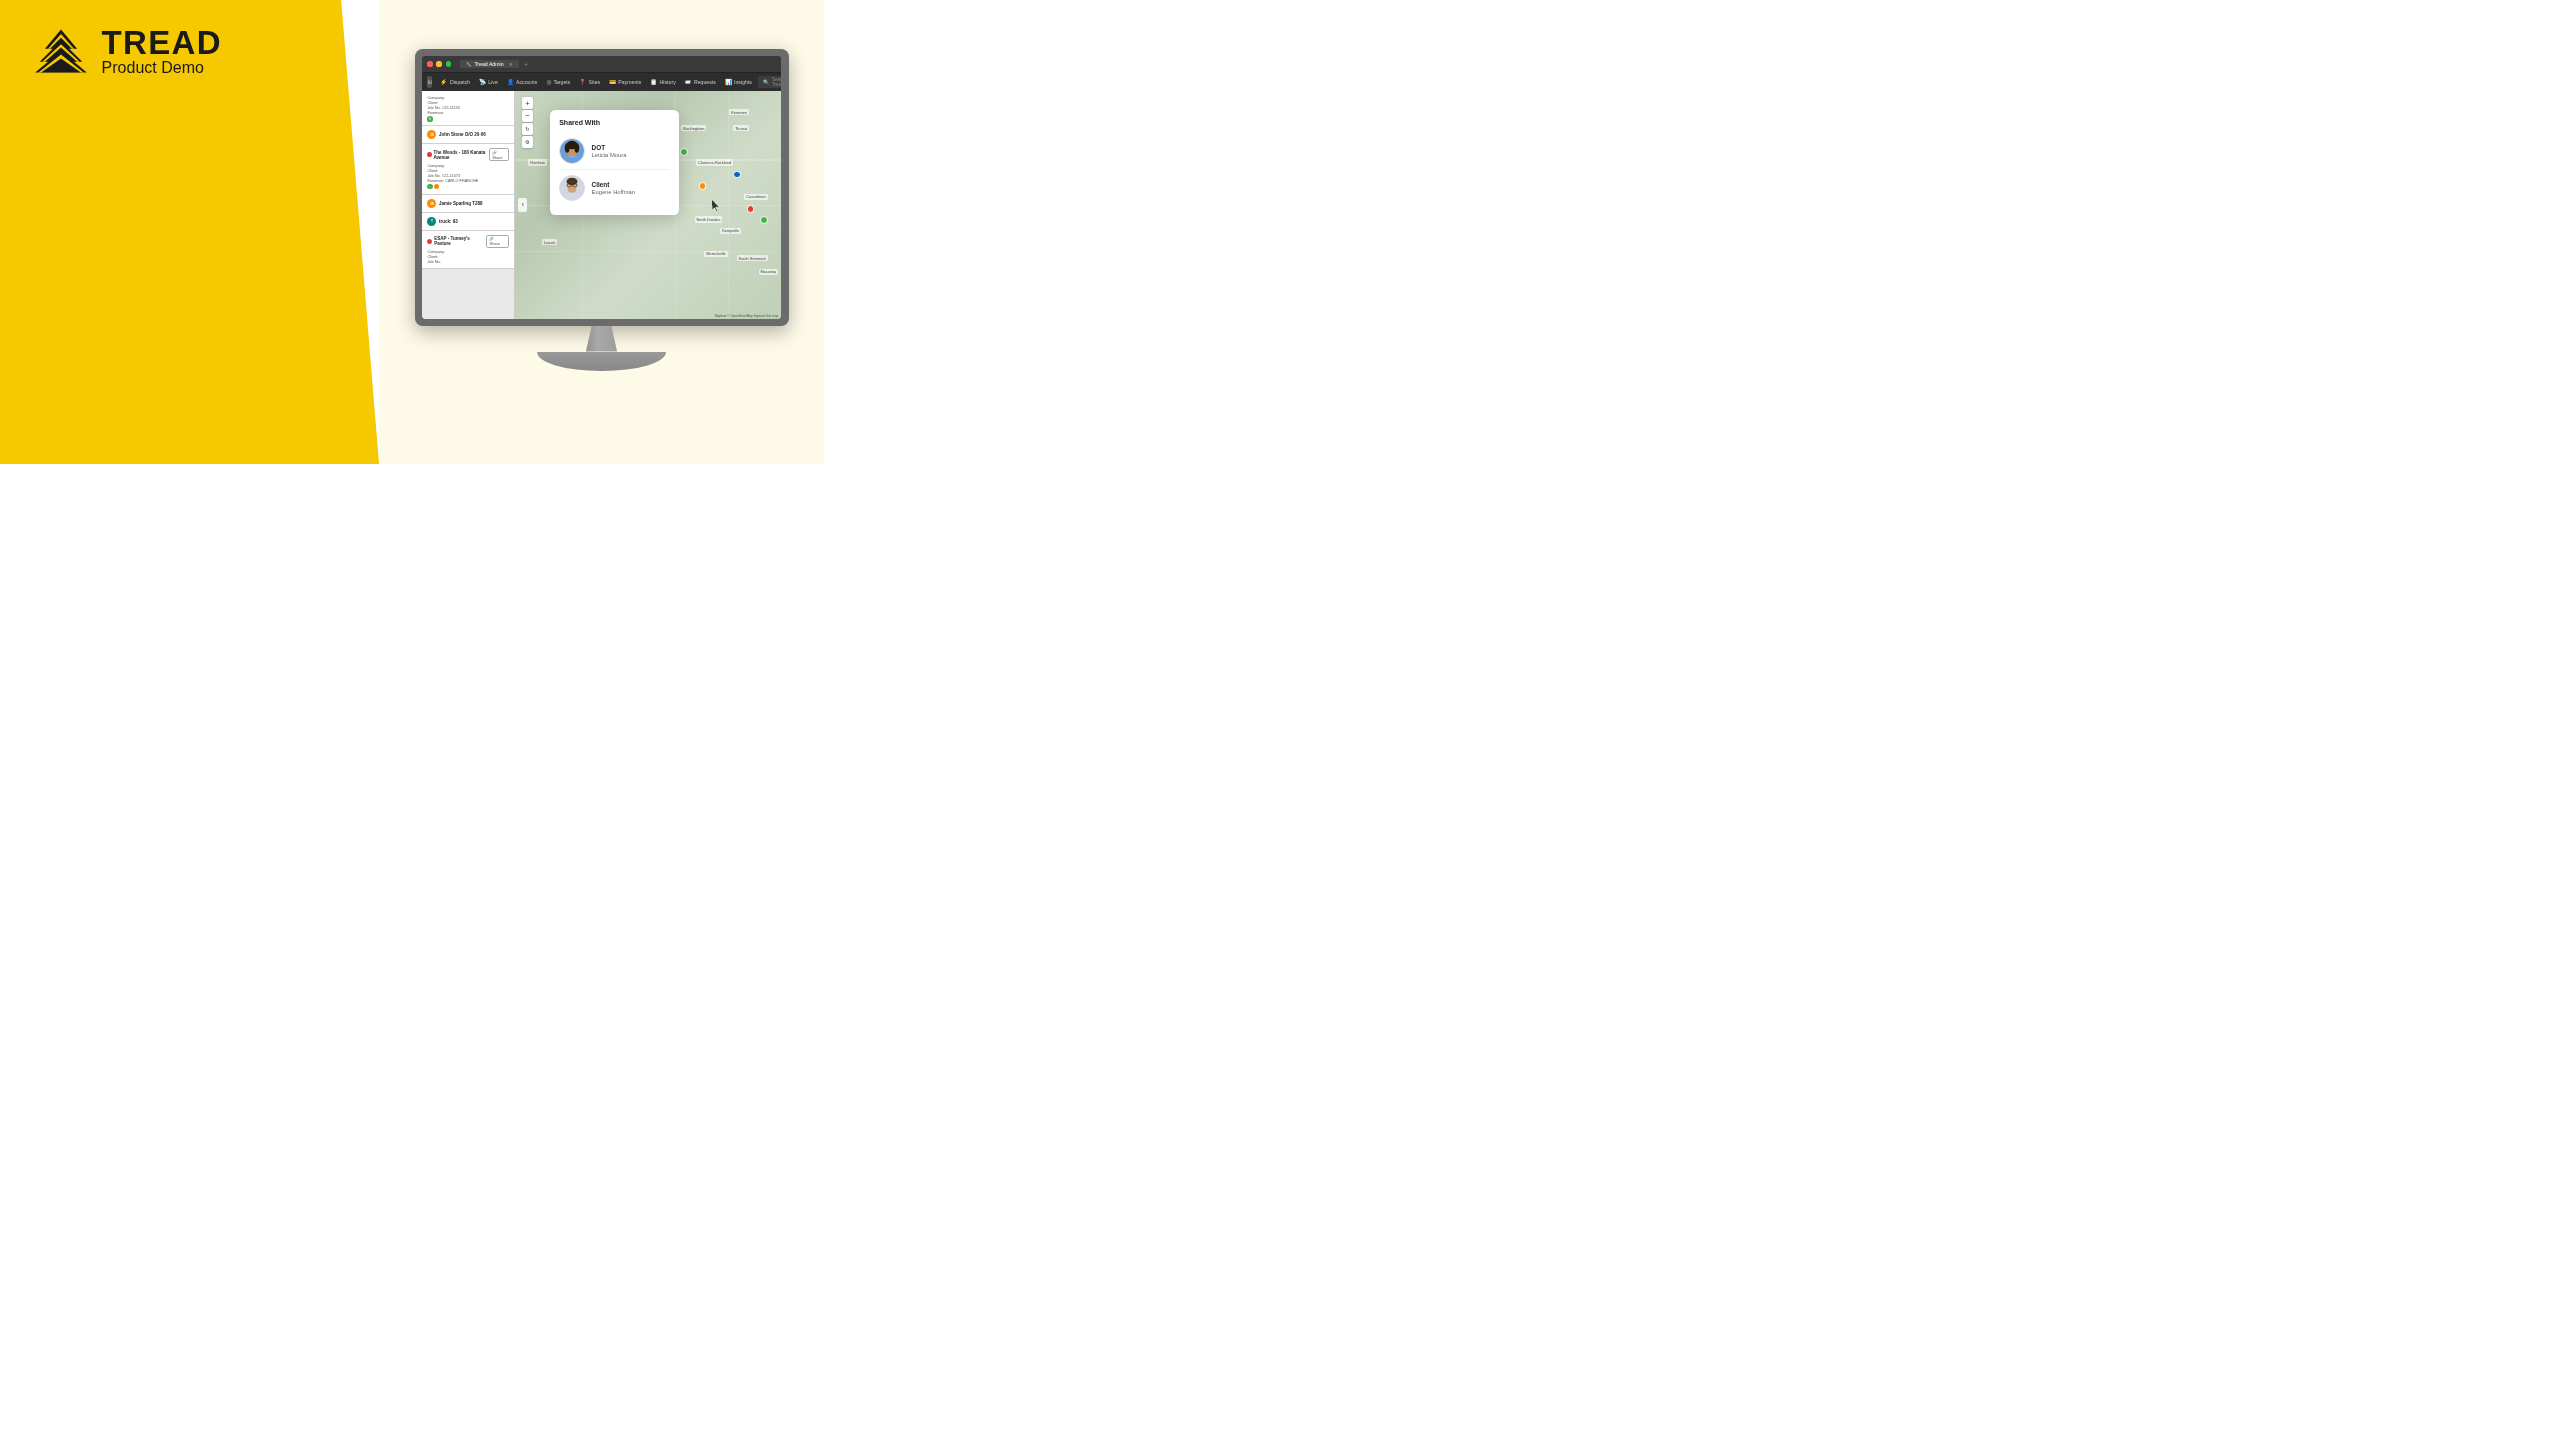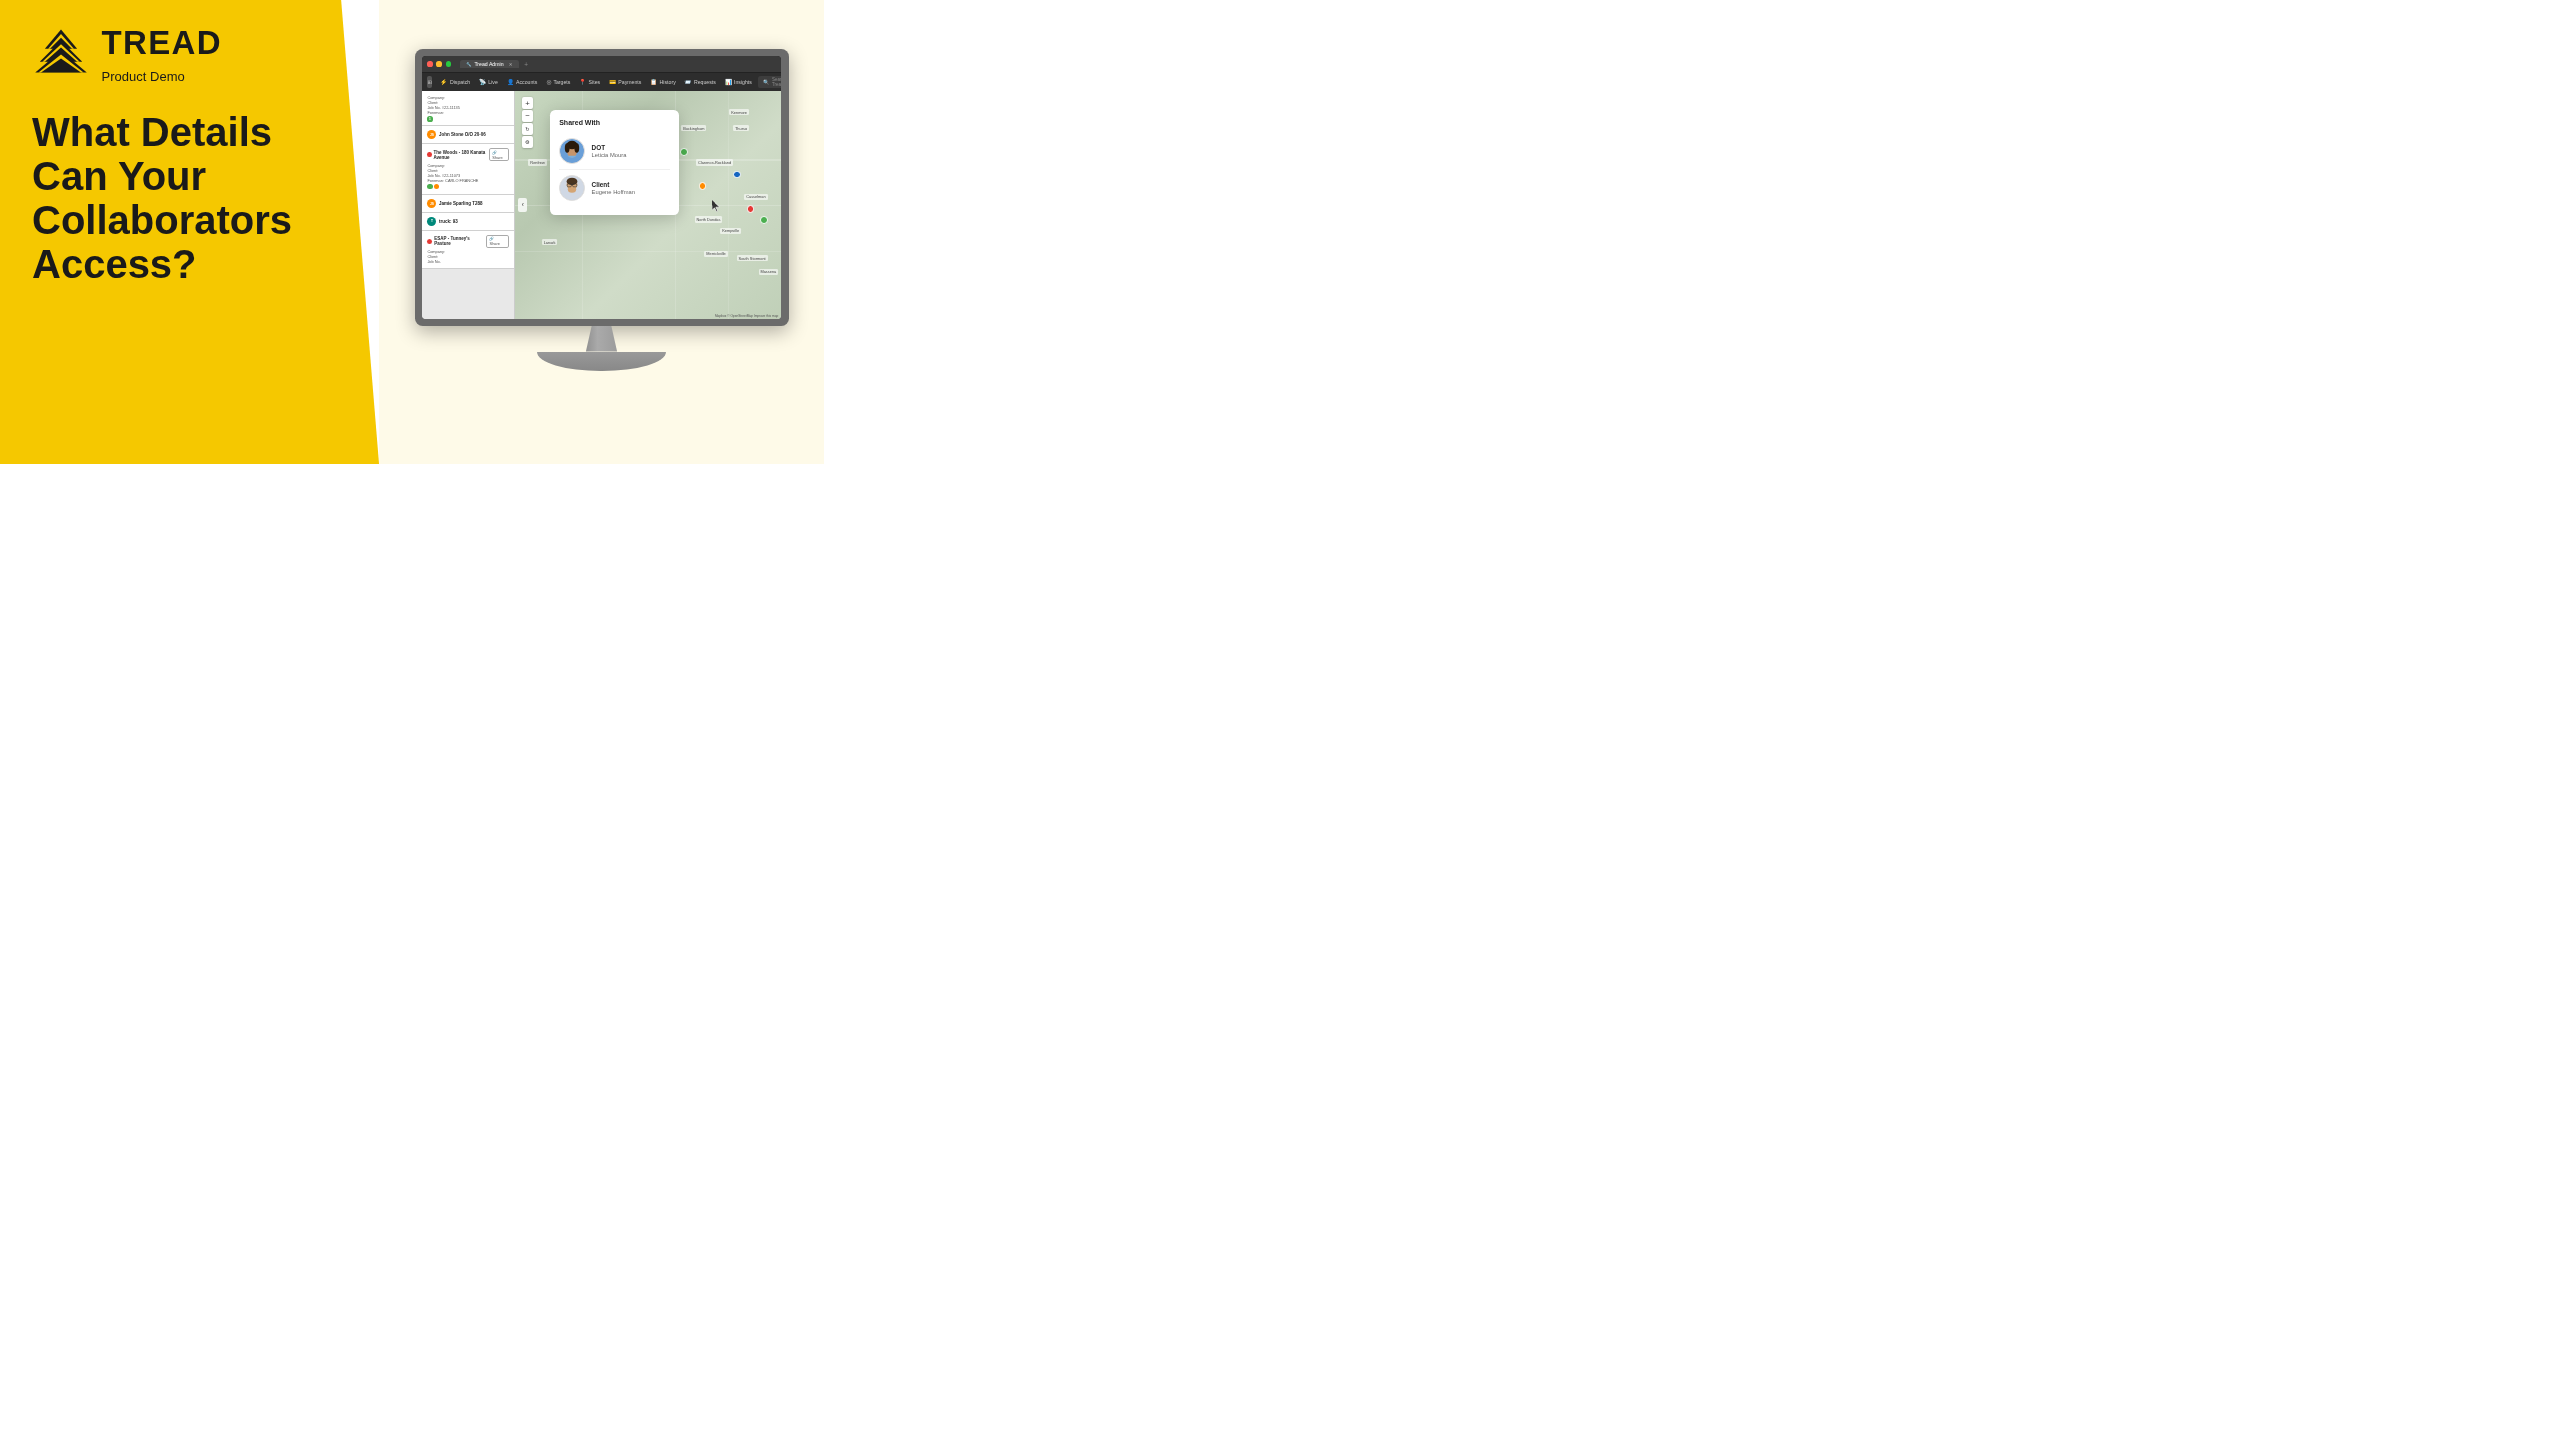--- a/index.html
+++ b/index.html
@@ -44,24 +44,24 @@
 
     .logo-name {
       font-size: 33px;
       font-weight: 900;
       color: #1a1a1a;
       letter-spacing: 1.3px;
       line-height: 1;
     }
 
     .logo-subtitle {
-      font-size: 13px;
+      font-size: 16px;
       font-weight: 500;
       color: #1a1a1a;
-      margin-top: 10px;
+      margin-top: 0;
     }
 
     .headline {
       font-size: 40px;
       font-weight: 900;
       color: #1a1a1a;
       line-height: 1.1;
       margin-top: 6.4px;
     }
 
@@ -481,21 +481,20 @@
       <polygon points="45,33 70,55 20,55" fill="#1a1a1a"></polygon>
       <polygon points="45,38 85,72 5,72" fill="#1a1a1a"></polygon>
       <polygon points="45,44 80,72 10,72" fill="#F5C800"></polygon>
       <polygon points="45,50 76,72 14,72" fill="#1a1a1a"></polygon>
     </svg>
     <div class="logo-text-block">
       <span class="logo-name">TREAD</span>
       <span class="logo-subtitle">Product Demo</span>
     </div>
   </div>
-  <div class="headline">What Details Can Your Collaborators Access?</div>
 </div>
 
 <div class="right-panel">
   <div class="monitor-wrapper">
 
     <div class="monitor-screen-outer">
       <div class="monitor-bezel">
 
         <div class="browser-chrome">
           <div class="traffic-light tl-red"></div>

